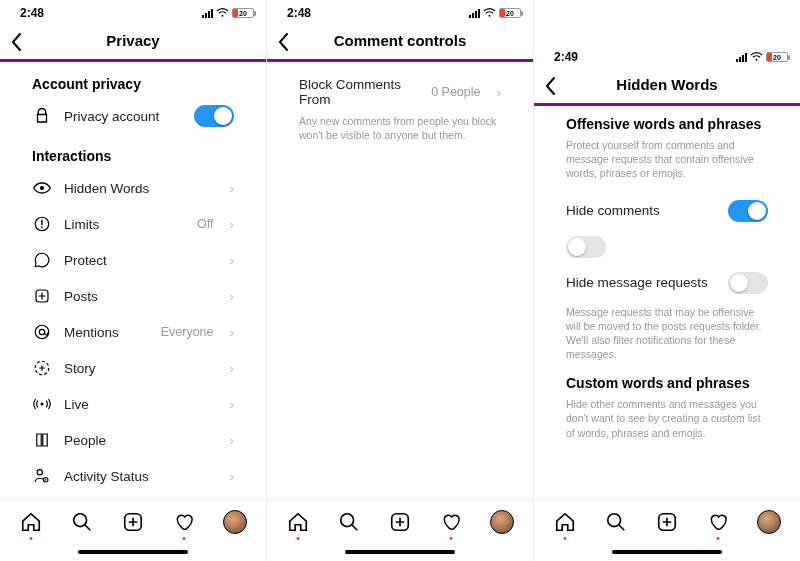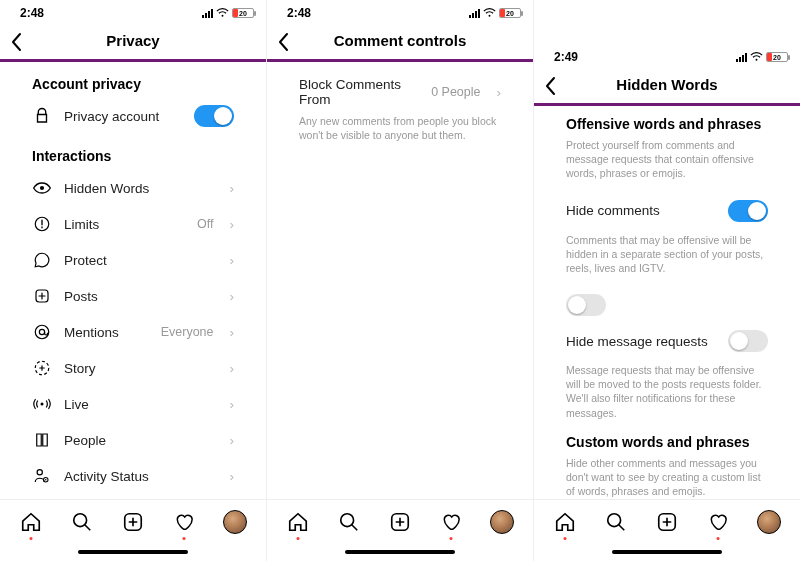--- a/index.html
+++ b/index.html
@@ -332,21 +332,20 @@
   <div class="scroll">
     <div class="section-h" style="margin-top:10px">Offensive words and phrases</div>
     <div class="caption">Protect yourself from comments and message requests that contain offensive words, phrases or emojis.</div>
 
     <div class="row">
       <span class="label">Hide comments</span>
       <span class="toggle">
             <span class="knob"></span>
           </span>
     </div>
-    <div class="caption">Comments that may be offensive will be hidden in a separate section of your posts, reels, lives and IGTV.</div>
 
     <div class="row">
       <span class="toggle off">
             <span class="knob"></span>
           </span>
     </div>
 
     <div class="row">
       <span class="label">Hide message requests</span>
       <span class="toggle off">

